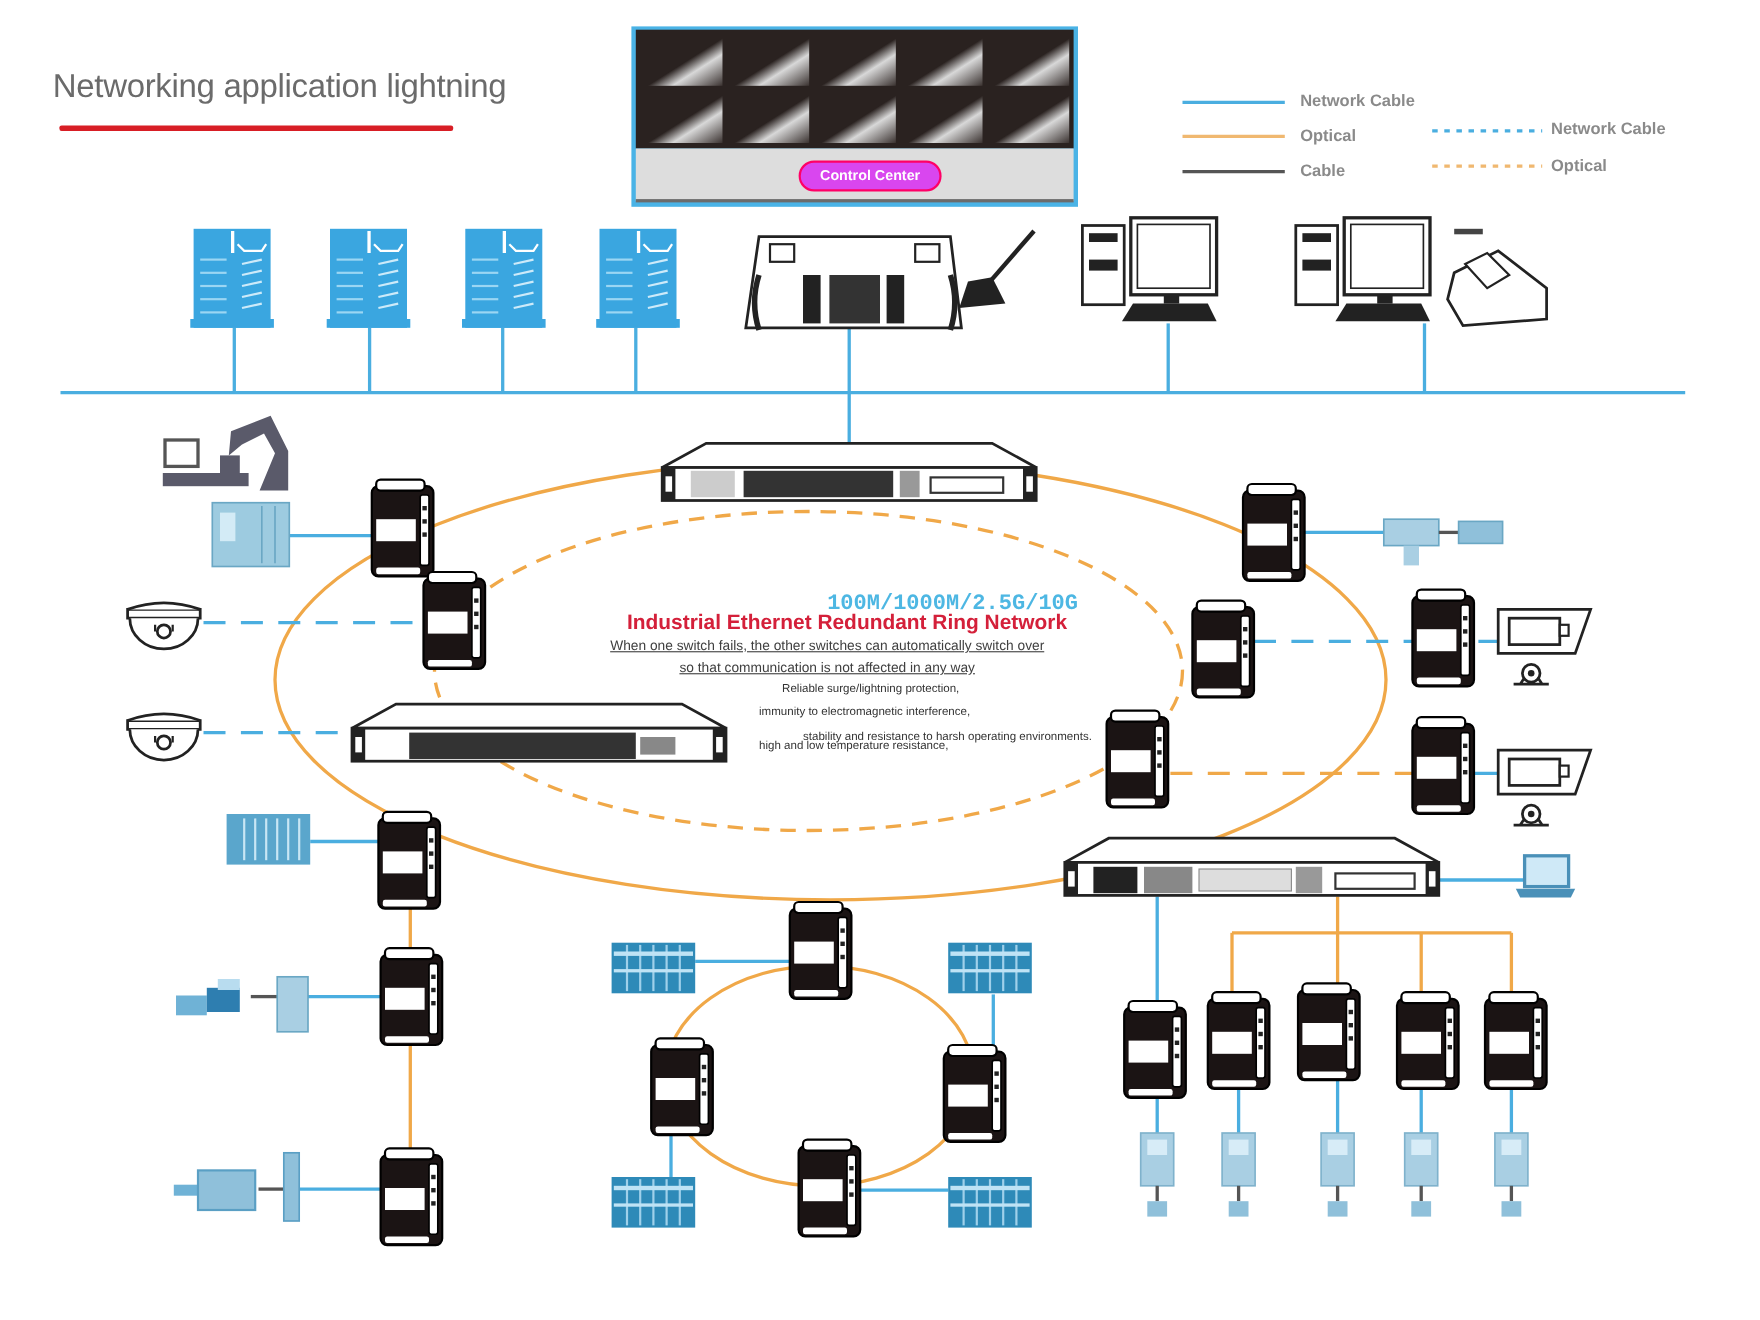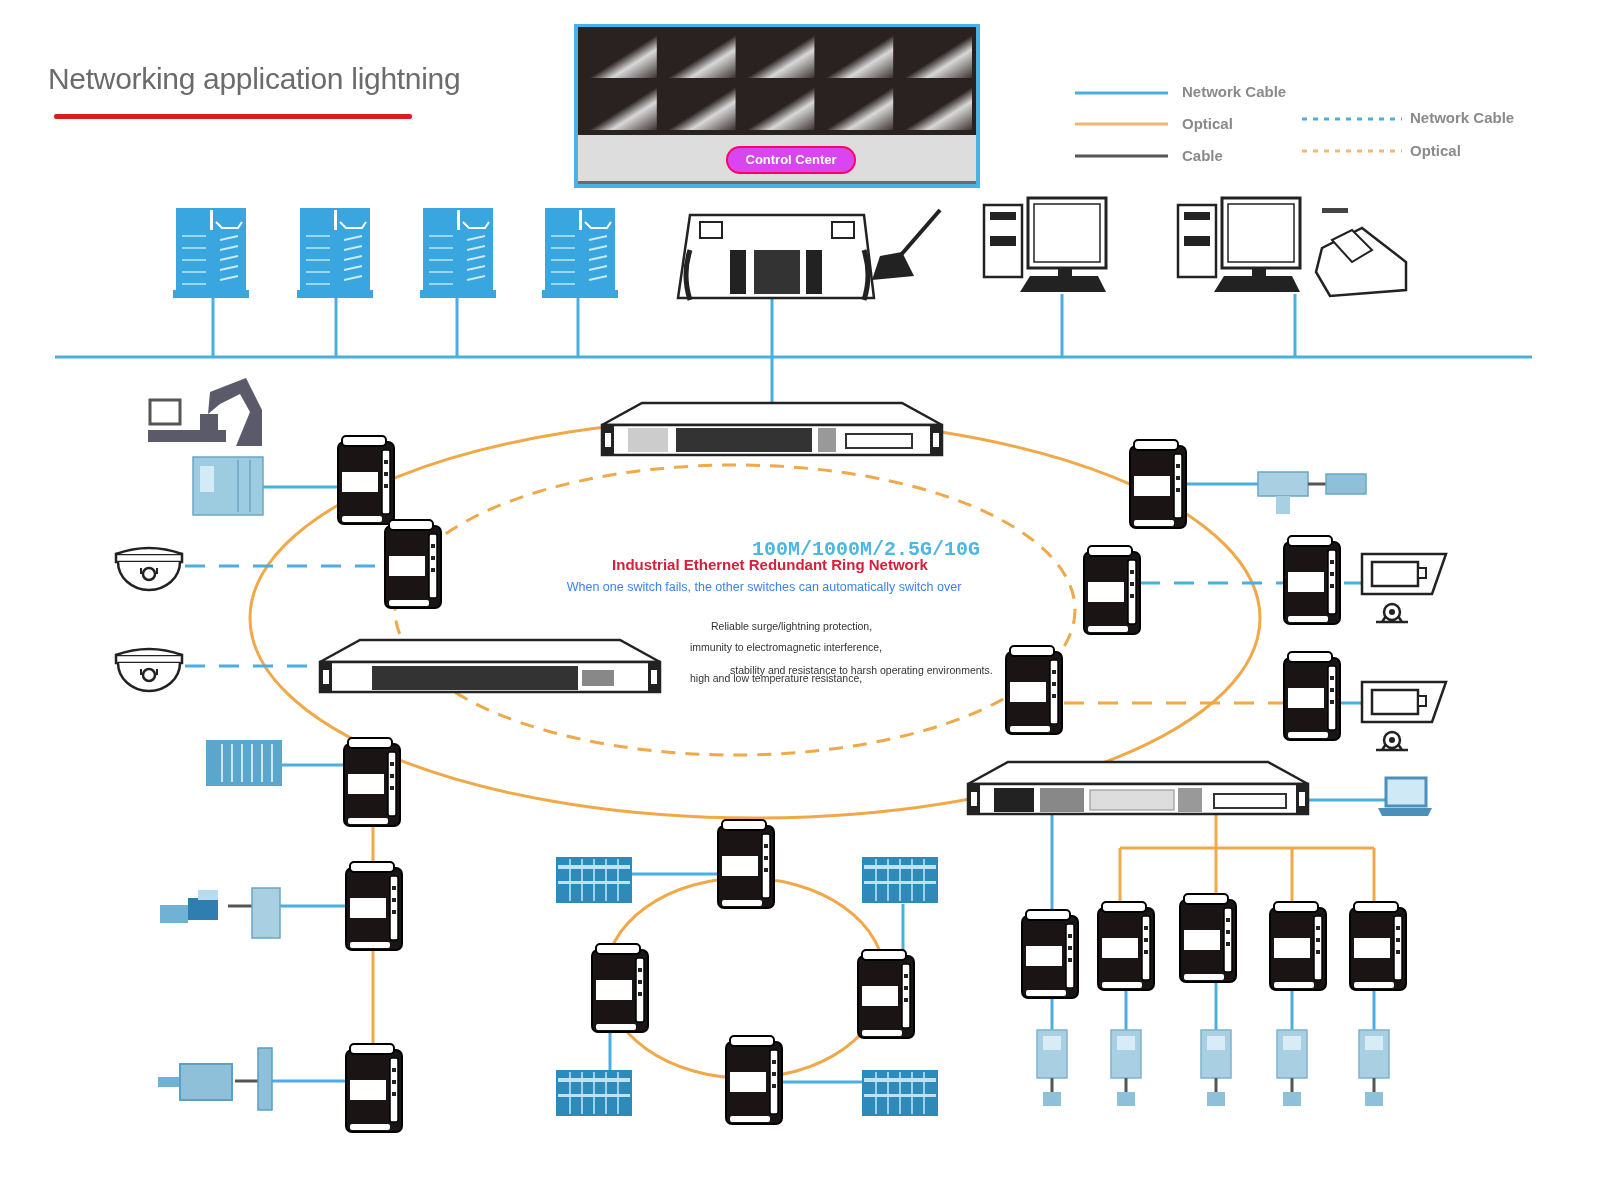--- a/index.html
+++ b/index.html
@@ -2,22 +2,22 @@
 <html><head>
 <meta charset="utf-8">
 <style>
   html, body { margin:0; padding:0; background:#ffffff; }
   body { width:1600px; height:1200px; position:relative; overflow:hidden; font-family:"Liberation Sans", sans-serif; }
   #canvas { position:absolute; left:0; top:0; width:1600px; height:1200px; }
   .title { position:absolute; left:48px; top:62px; font-size:30px; color:#6b6b6b; letter-spacing:-0.3px; }
   .title-underline { position:absolute; left:54px; top:114px; width:358px; height:5px; background:#d81e25; border-radius:2px; }
   .legend-label { position:absolute; font-size:15px; color:#8a8a8a;font-weight:bold; }
   .ring-speed { position:absolute; left:560px; top:538px; width:420px; text-align:right; font-size:20px; font-weight:bold; color:#4db7e3; font-family:Liberation Mono, monospace; }
-  .ring-title { position:absolute; left:510px; top:556px; width:520px; text-align:center; font-size:15px; font-weight:bold; color:#d4203a; }
-  .ring-desc { position:absolute; left:504px; top:577px; width:520px; text-align:center; font-size:12.5px; color:#3b82f6; line-height:20px; }
+  .ring-title { position:absolute; left:510px; top:556px; width:520px; text-align:center; font-size:19px; font-weight:bold; color:#d4203a; }
+  .ring-desc { position:absolute; left:492px; top:577px; width:520px; text-align:center; font-size:12.5px; color:#404040; line-height:20px;text-decoration:underline; }
   .feature { position:absolute; left:690px; font-size:10.5px; color:#333; }
   .cc-label { position:absolute; left:728px; top:148px; width:126px; height:24px; border-radius:12px; background:#d946ef; color:#fff; font-size:13px; font-weight:bold; text-align:center; line-height:24px; box-shadow:0 0 0 2px #f06; }
 </style>
 </head>
 <body>
 
 <svg id="canvas" viewBox="0 0 1600 1200" xmlns="http://www.w3.org/2000/svg">
   <defs>
     <linearGradient id="screenGrad" x1="0" y1="0" x2="1" y2="1">
       <stop offset="0" stop-color="#2a2220"></stop>
@@ -331,17 +331,18 @@
 <div class="legend-label" style="left:1182px; top:147px;">Cable</div>
 <div class="legend-label" style="left:1410px; top:109px;">Network Cable</div>
 <div class="legend-label" style="left:1410px; top:142px;">Optical</div>
 
 <div class="cc-label">Control Center</div>
 
 <div class="ring-speed">100M/1000M/2.5G/10G</div>
 <div class="ring-title">Industrial Ethernet Redundant Ring Network</div>
 <div class="ring-desc">
   <div>When one switch fails, the other switches can automatically switch over</div>
+  <div>so that communication is not affected in any way</div>
 </div>
 <div class="feature" style="top:620px;margin-left:21px;">Reliable surge/lightning protection,</div>
 <div class="feature" style="top:641px;">immunity to electromagnetic interference,</div>
 <div class="feature" style="top:672px;">high and low temperature resistance,</div>
 <div class="feature" style="top:664px;margin-left:40px;">stability and resistance to harsh operating environments.</div>
 
 </body></html>

